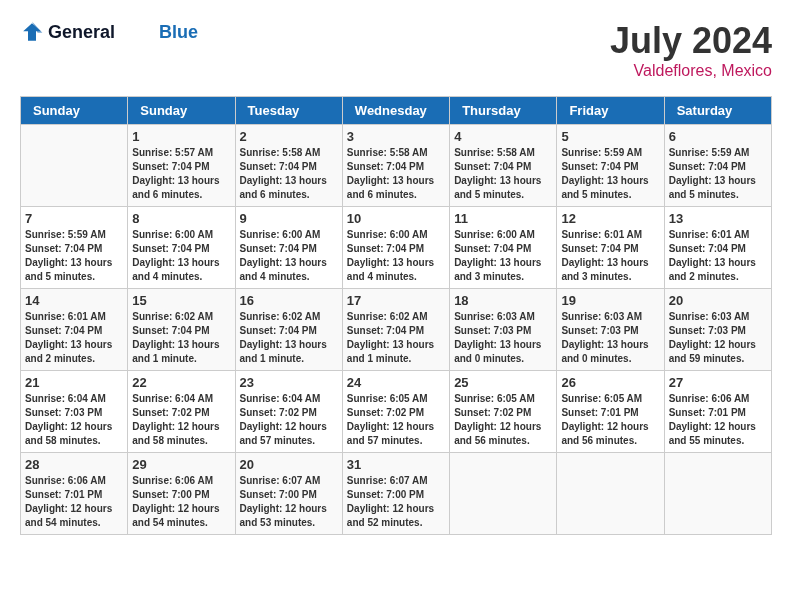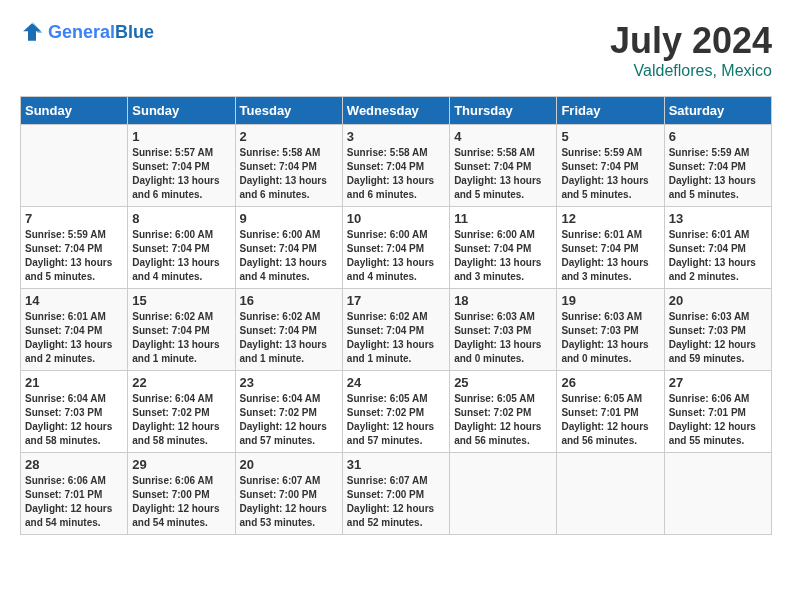--- a/index.html
+++ b/index.html
@@ -17,52 +17,53 @@
       margin-bottom: 16px;
     }
     .logo {
       display: flex;
       align-items: center;
       gap: 4px;
     }
     .logo-text-general {
       font-size: 18px;
       font-weight: bold;
-      color: #3b82f6;
+      color: #0f172a;
     }
     .logo-text-blue {
       font-size: 18px;
       font-weight: bold;
       color: #1a6db5;
+      padding-left: 44px;
     }
     .logo-icon {
       width: 24px;
       height: 24px;
     }
     .title-block {
       text-align: right;
     }
     .title-month {
       font-size: 36px;
       font-weight: bold;
       color: #333;
     }
     .title-location {
       font-size: 16px;
-      color: #0f766e;
+      color: #be185d;
     }
     table {
       width: 100%;
       border-collapse: collapse;
       font-size: 11px;
     }
     thead tr th {
       background-color: #1a6db5;
       color: #fff;
-      padding: 6px 4px;
+      padding: 6px 12px;
       text-align: left;
       font-size: 13px;
       font-weight: bold;
       border: 1px solid #ccc;
     }
     tbody tr td {
       border: 1px solid #ccc;
       vertical-align: top;
       padding: 4px;
       min-height: 80px;

